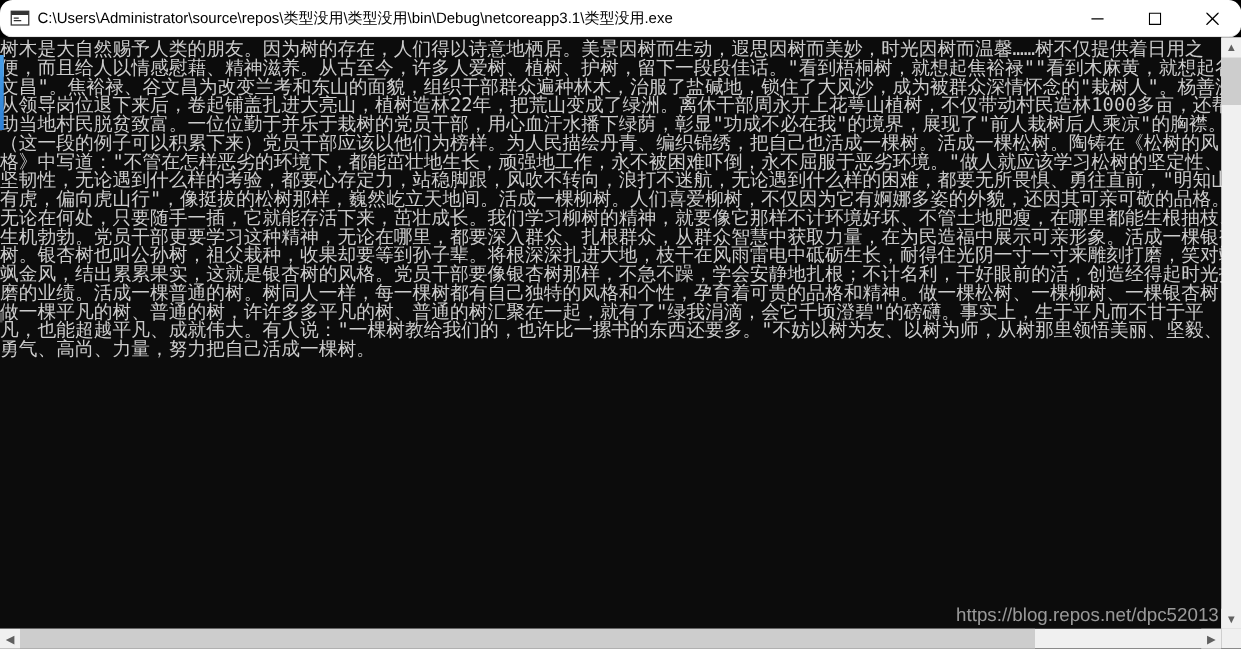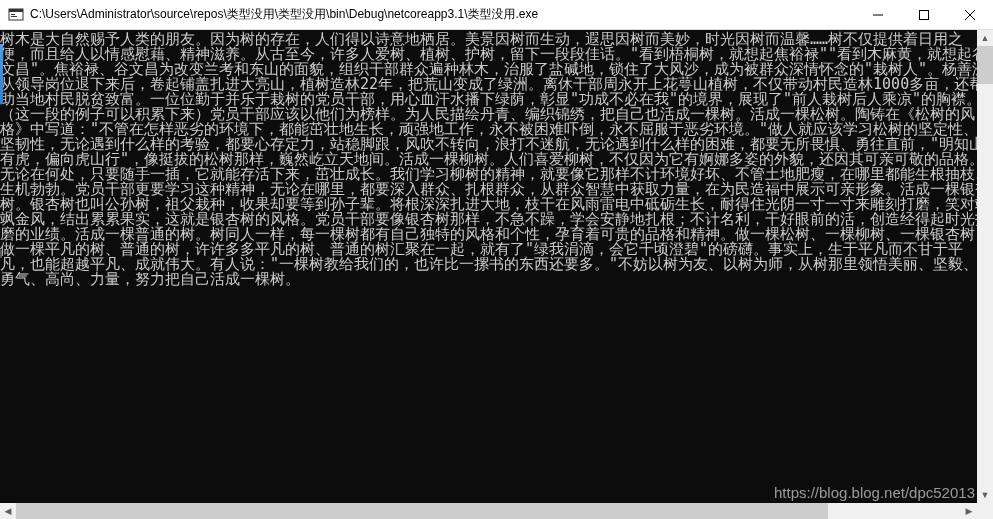--- a/index.html
+++ b/index.html
@@ -14,20 +14,21 @@
       background: #000;
       overflow: hidden;
       position: relative;
     }
     .title-bar {
       height: 30px;
       background: #fff;
       display: flex;
       align-items: center;
       border-bottom: 1px solid #ddd;
+      border-radius: 10px;
     }
     .title-icon {
       width: 16px;
       height: 16px;
       margin: 0 6px 0 8px;
       display: flex;
       align-items: center;
       justify-content: center;
     }
     .title-icon svg {
@@ -237,13 +238,13 @@
 <div class="scrollbar-h">
   <div class="arrow left">◀</div>
   <div class="track">
     <div class="thumb"></div>
   </div>
   <div class="arrow right">▶</div>
 </div>
 
 <div class="corner"></div>
 
-<div class="watermark">https://blog.blog.net/dpc52013</div>
+<div class="watermark">https://blog.repos.net/dpc52013</div>
 
 </body></html>

